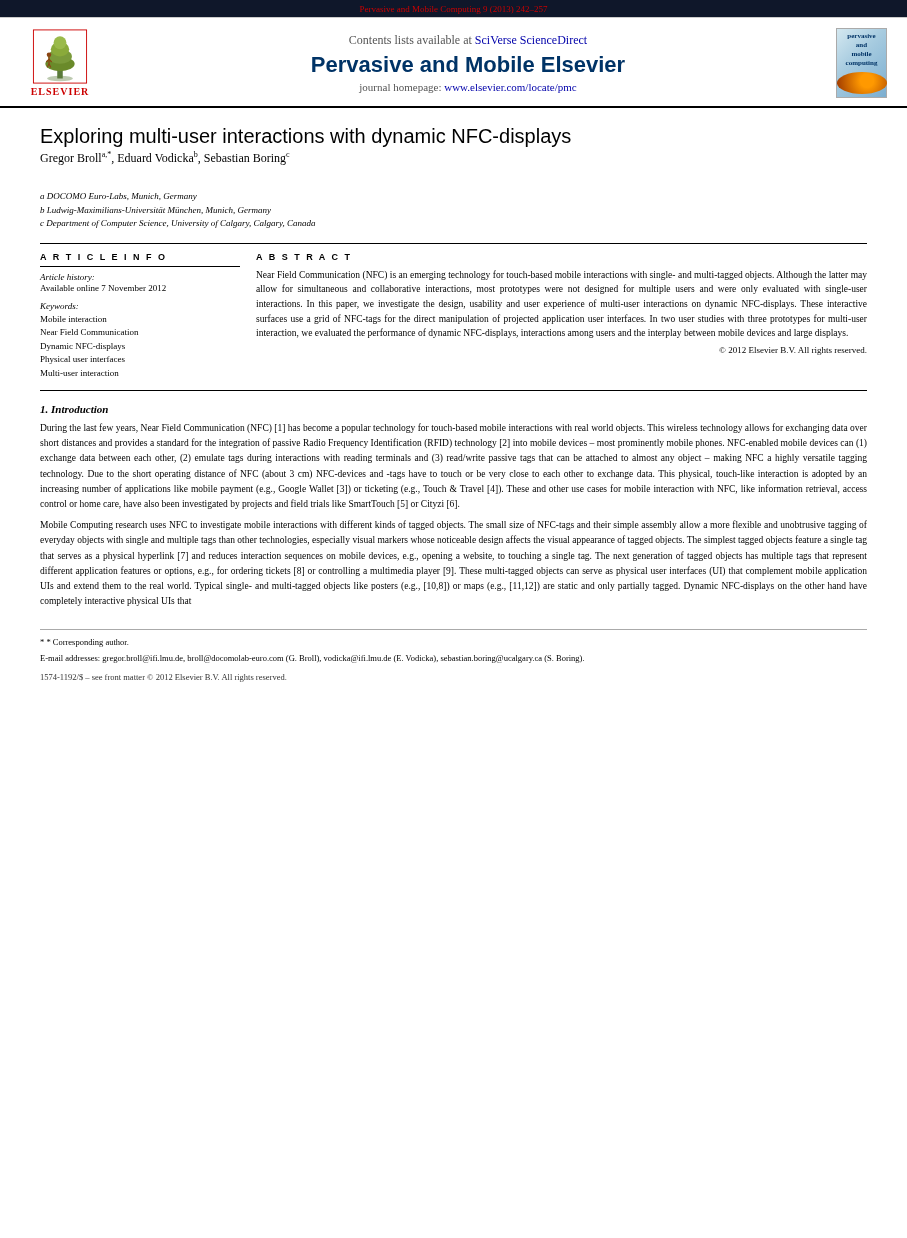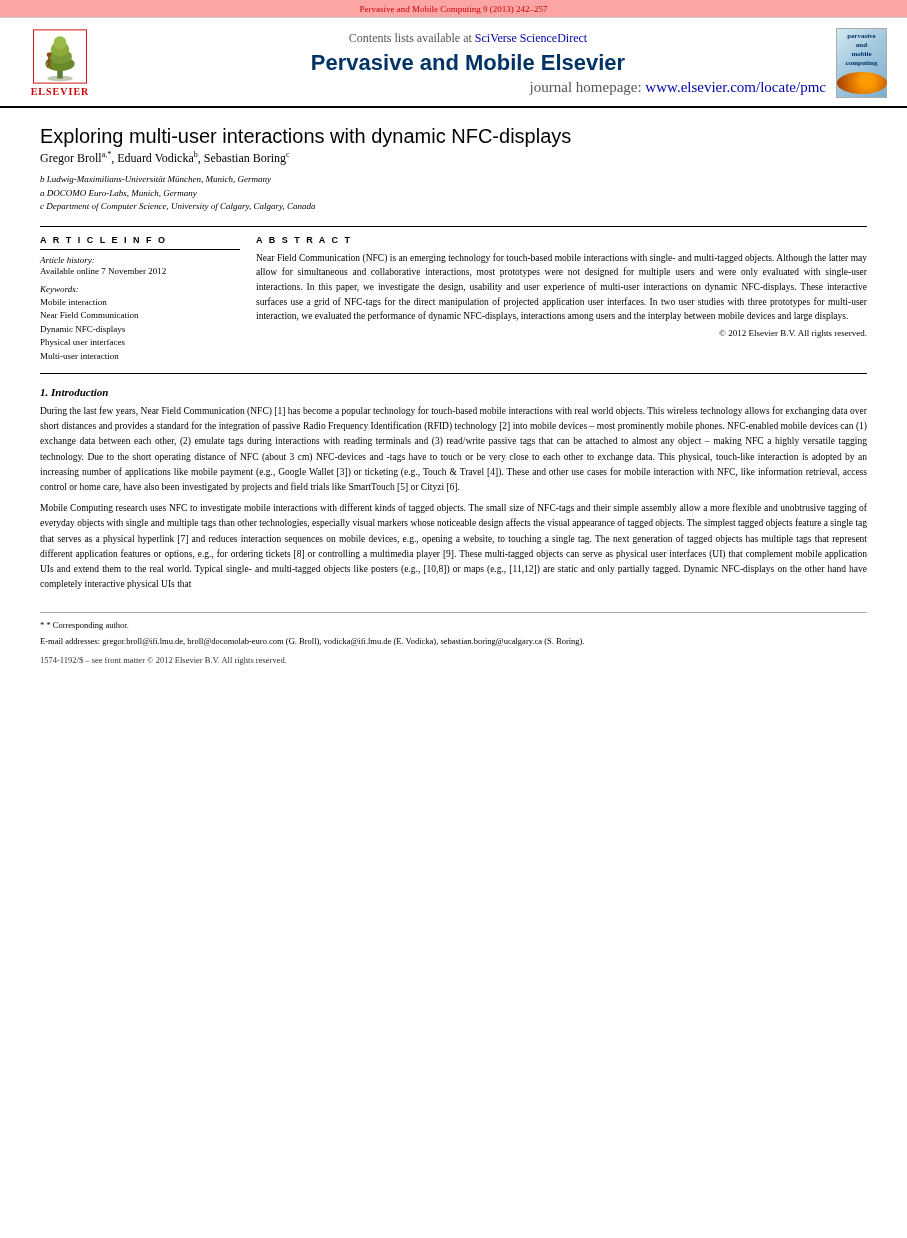--- a/index.html
+++ b/index.html
@@ -6,21 +6,21 @@
     body {
       background: #fff;
       font-family: 'Times New Roman', Times, serif;
       font-size: 9.5px;
       color: #000;
       width: 907px;
       min-height: 1238px;
       overflow-x: hidden;
     }
     .top-bar {
-      background: #fca5a5;
+      background: #0f172a;
       text-align: center;
       padding: 4px 0 3px;
       font-size: 9px;
       color: #c00;
       border-bottom: 1px solid #ccc;
     }
     .header-section {
       display: flex;
       align-items: center;
       padding: 10px 20px 8px 20px;
@@ -55,23 +55,22 @@
     }
     .contents-available a { color: #00a; text-decoration: none; }
     .journal-title {
       font-size: 22px;
       font-weight: bold;
       color: #003366;
       font-family: Arial, sans-serif;
       margin-bottom: 3px;
     }
     .journal-homepage {
-      font-size: 15px;
+      font-size: 11px;
       color: #555;
-      text-align: right;
     }
     .journal-homepage a { color: #00a; text-decoration: none; }
     .journal-thumb {
       width: 51px;
       height: 70px;
       background: linear-gradient(135deg, #d4e8f0 0%, #a8cce0 40%, #7baed0 100%);
       border: 1px solid #aaa;
       display: flex;
       flex-direction: column;
       align-items: center;
@@ -87,21 +86,21 @@
     }
     .article-main-title {
       font-size: 20px;
       font-family: Arial, sans-serif;
       font-weight: normal;
       color: #000;
       line-height: 1.3;
     }
     .authors-line {
       font-size: 12px;
-      margin-bottom: 6px;
+      margin-bottom: 23px;
       line-height: 1.5;
     }
     .authors-line sup { font-size: 8px; }
     .affiliations {
       font-size: 9px;
       font-style: italic;
       margin-bottom: 12px;
       line-height: 1.5;
     }
     hr.divider {
@@ -259,22 +258,22 @@
 
 <div class="content-area">
 
   <h1 class="article-main-title">Exploring multi-user interactions with dynamic NFC-displays</h1>
 
   <div class="authors-line">
     <span>Gregor Broll</span><sup>a,*</sup><span>, Eduard Vodicka</span><sup>b</sup><span>, Sebastian Boring</span><sup>c</sup>
   </div>
 
   <div class="affiliations">
+    <div>a DOCOMO Euro-Labs, Munich, Germany</div>
     <div>b Ludwig-Maximilians-Universität München, Munich, Germany</div>
-    <div>a DOCOMO Euro-Labs, Munich, Germany</div>
     <div>c Department of Computer Science, University of Calgary, Calgary, Canada</div>
   </div>
 
   <hr class="divider">
 
   <div class="two-column-section">
 
     <div class="article-info">
       <h4>A R T I C L E   I N F O</h4>
       <hr style="border:none;border-top:1px solid #000;margin-bottom:5px;">

